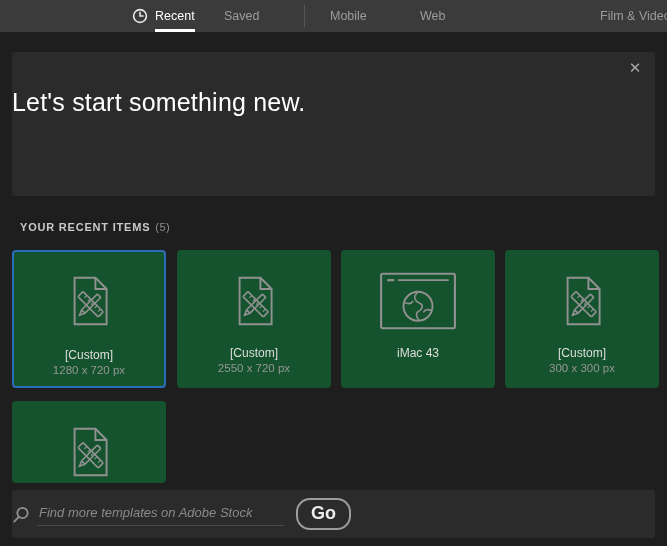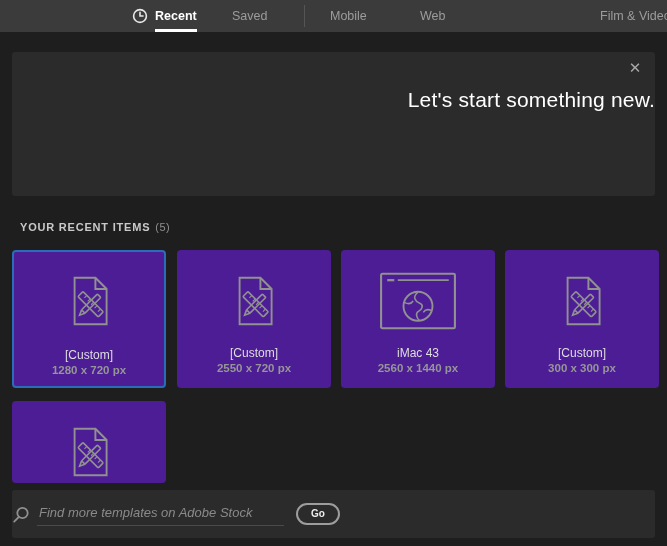--- a/index.html
+++ b/index.html
@@ -30,36 +30,36 @@
     top: 0;
     height: 32px;
     display: flex;
     align-items: center;
     font-size: 12.5px;
     color: #9c9c9c;
     cursor: default;
     white-space: nowrap;
   }
   .tab .tab-label { position: relative; display: inline-block; padding-bottom: 0; }
-  .tab.active { color: #ffffff; font-weight: bold; }
+  .tab.active { color: #ffffff; font-weight: normal; }
   .tab.active .tab-label::after {
     content: "";
     position: absolute;
     left: 0; right: 0;
     bottom: -9px;
     height: 3px;
     background: #ffffff;
   }
   .tab-clock {
     position: absolute;
     top: 8px; left: 132px;
     width: 16px; height: 16px;
   }
   .tab-recent { left: 155px; }
-  .tab-saved  { left: 232px; }
+  .tab-saved  { left: 224px; }
   .tab-mobile { left: 330px; }
   .tab-web    { left: 420px; }
   .tab-print  { left: 491px; margin-top: 36px; }
   .tab-film   { left: 600px; }
   .tab-divider {
     position: absolute;
     left: 304px; top: 5px;
     width: 1px; height: 22px;
     background: #555555;
   }
@@ -69,23 +69,23 @@
     position: absolute;
     left: 12px; top: 52px;
     width: 643px; height: 144px;
     background: #2b2b2b;
     border-radius: 3px;
   }
   .hero-title {
     position: absolute;
     top: 36px; left: 0;
     width: 100%;
-    text-align: right;
+    text-align: left;
     color: #ffffff;
-    font-size: 21px;
+    font-size: 25px;
     letter-spacing: 0.2px;
   }
   .hero-close {
     position: absolute;
     top: 6px; right: 10px;
     width: 20px; height: 20px;
     line-height: 20px;
     text-align: center;
     color: #a8a8a8;
     font-size: 15px;
@@ -105,21 +105,21 @@
     font-weight: normal;
     color: #8f8f8f;
     margin-left: 5px;
     letter-spacing: 0.5px;
   }
 
   
   .card {
     position: absolute;
     width: 154px; height: 138px;
-    background: #4c1d95;
+    background: #14532d;
     border-radius: 4px;
     cursor: pointer;
     overflow: hidden;
   }
   .card.selected {
     border: 2px solid #2b6cb8;
   }
   .card-icon {
     position: absolute;
     top: 22px; left: 0;
@@ -137,21 +137,20 @@
     font-size: 12px;
     color: #dedede;
   }
   .card-dims {
     position: absolute;
     top: 112px; left: 0;
     width: 100%;
     text-align: center;
     font-size: 11.5px;
     color: #969696;
-    font-weight: bold;
   }
   .card-1 { left: 12px;  top: 250px; }
   .card-2 { left: 177px; top: 250px; }
   .card-3 { left: 341px; top: 250px; }
   .card-4 { left: 505px; top: 250px; }
   .card-5 { left: 12px;  top: 401px; height: 82px; }
 
   
   .search-panel {
     position: absolute;
@@ -183,21 +182,21 @@
     color: #8a8a8a;
     font-style: italic;
     opacity: 1;
   }
   .go-button {
     margin-left: 12px;
     background: transparent;
     border: 2px solid #9d9d9d;
     border-radius: 14px;
     color: #ededed;
-    font-size: 10px;
+    font-size: 18px;
     font-weight: bold;
     padding: 3px 13px 4px 13px;
     cursor: pointer;
     font-family: "Liberation Sans", sans-serif;
   }
 
   svg { display: block; }
 </style>
 </head>
 <body>
@@ -285,21 +284,20 @@
         <rect x="2" y="2" width="84" height="62" rx="1.5"></rect>
         <rect x="9" y="8" width="8" height="2.6" fill="#919191" stroke="none"></rect>
         <path d="M21 9.3 H79" stroke-width="2"></path>
         <circle cx="44" cy="39" r="16.5" stroke-width="2.2"></circle>
         <path d="M44 22.8 c-7 6 -3 10.5 1.5 12.5 c5.5 2.2 3.5 7 -1 9.5 c-3.5 2 -2.5 6.5 1 10.5" stroke-width="1.8"></path>
         <path d="M28.5 34.5 c4.5 2.5 8 1.5 10 -1.5" stroke-width="1.8"></path>
         <path d="M59.5 44 c-4 -2 -7.5 -1 -9.5 2" stroke-width="1.8"></path>
       </svg>
     </div>
     <div class="card-title">iMac 43</div>
-    <div class="card-dims">2560 x 1440 px</div>
   </div>
 
   <div class="card card-4">
     <div class="card-icon">
       <svg width="48" height="58" viewBox="0 0 60 64" fill="none" stroke="#919191" stroke-width="2.4">
         <path d="M12 3 H38 L52 17 V61 H12 Z"></path>
         <path d="M38 3 V17 H52"></path>
         <g transform="rotate(45 32 36)">
           <rect x="14" y="31.5" width="36" height="9" rx="1.5" stroke-width="2"></rect>
           <path d="M21 31.5 V36 M27 31.5 V36 M33 31.5 V36 M39 31.5 V36 M45 31.5 V36" stroke-width="1.4"></path>

